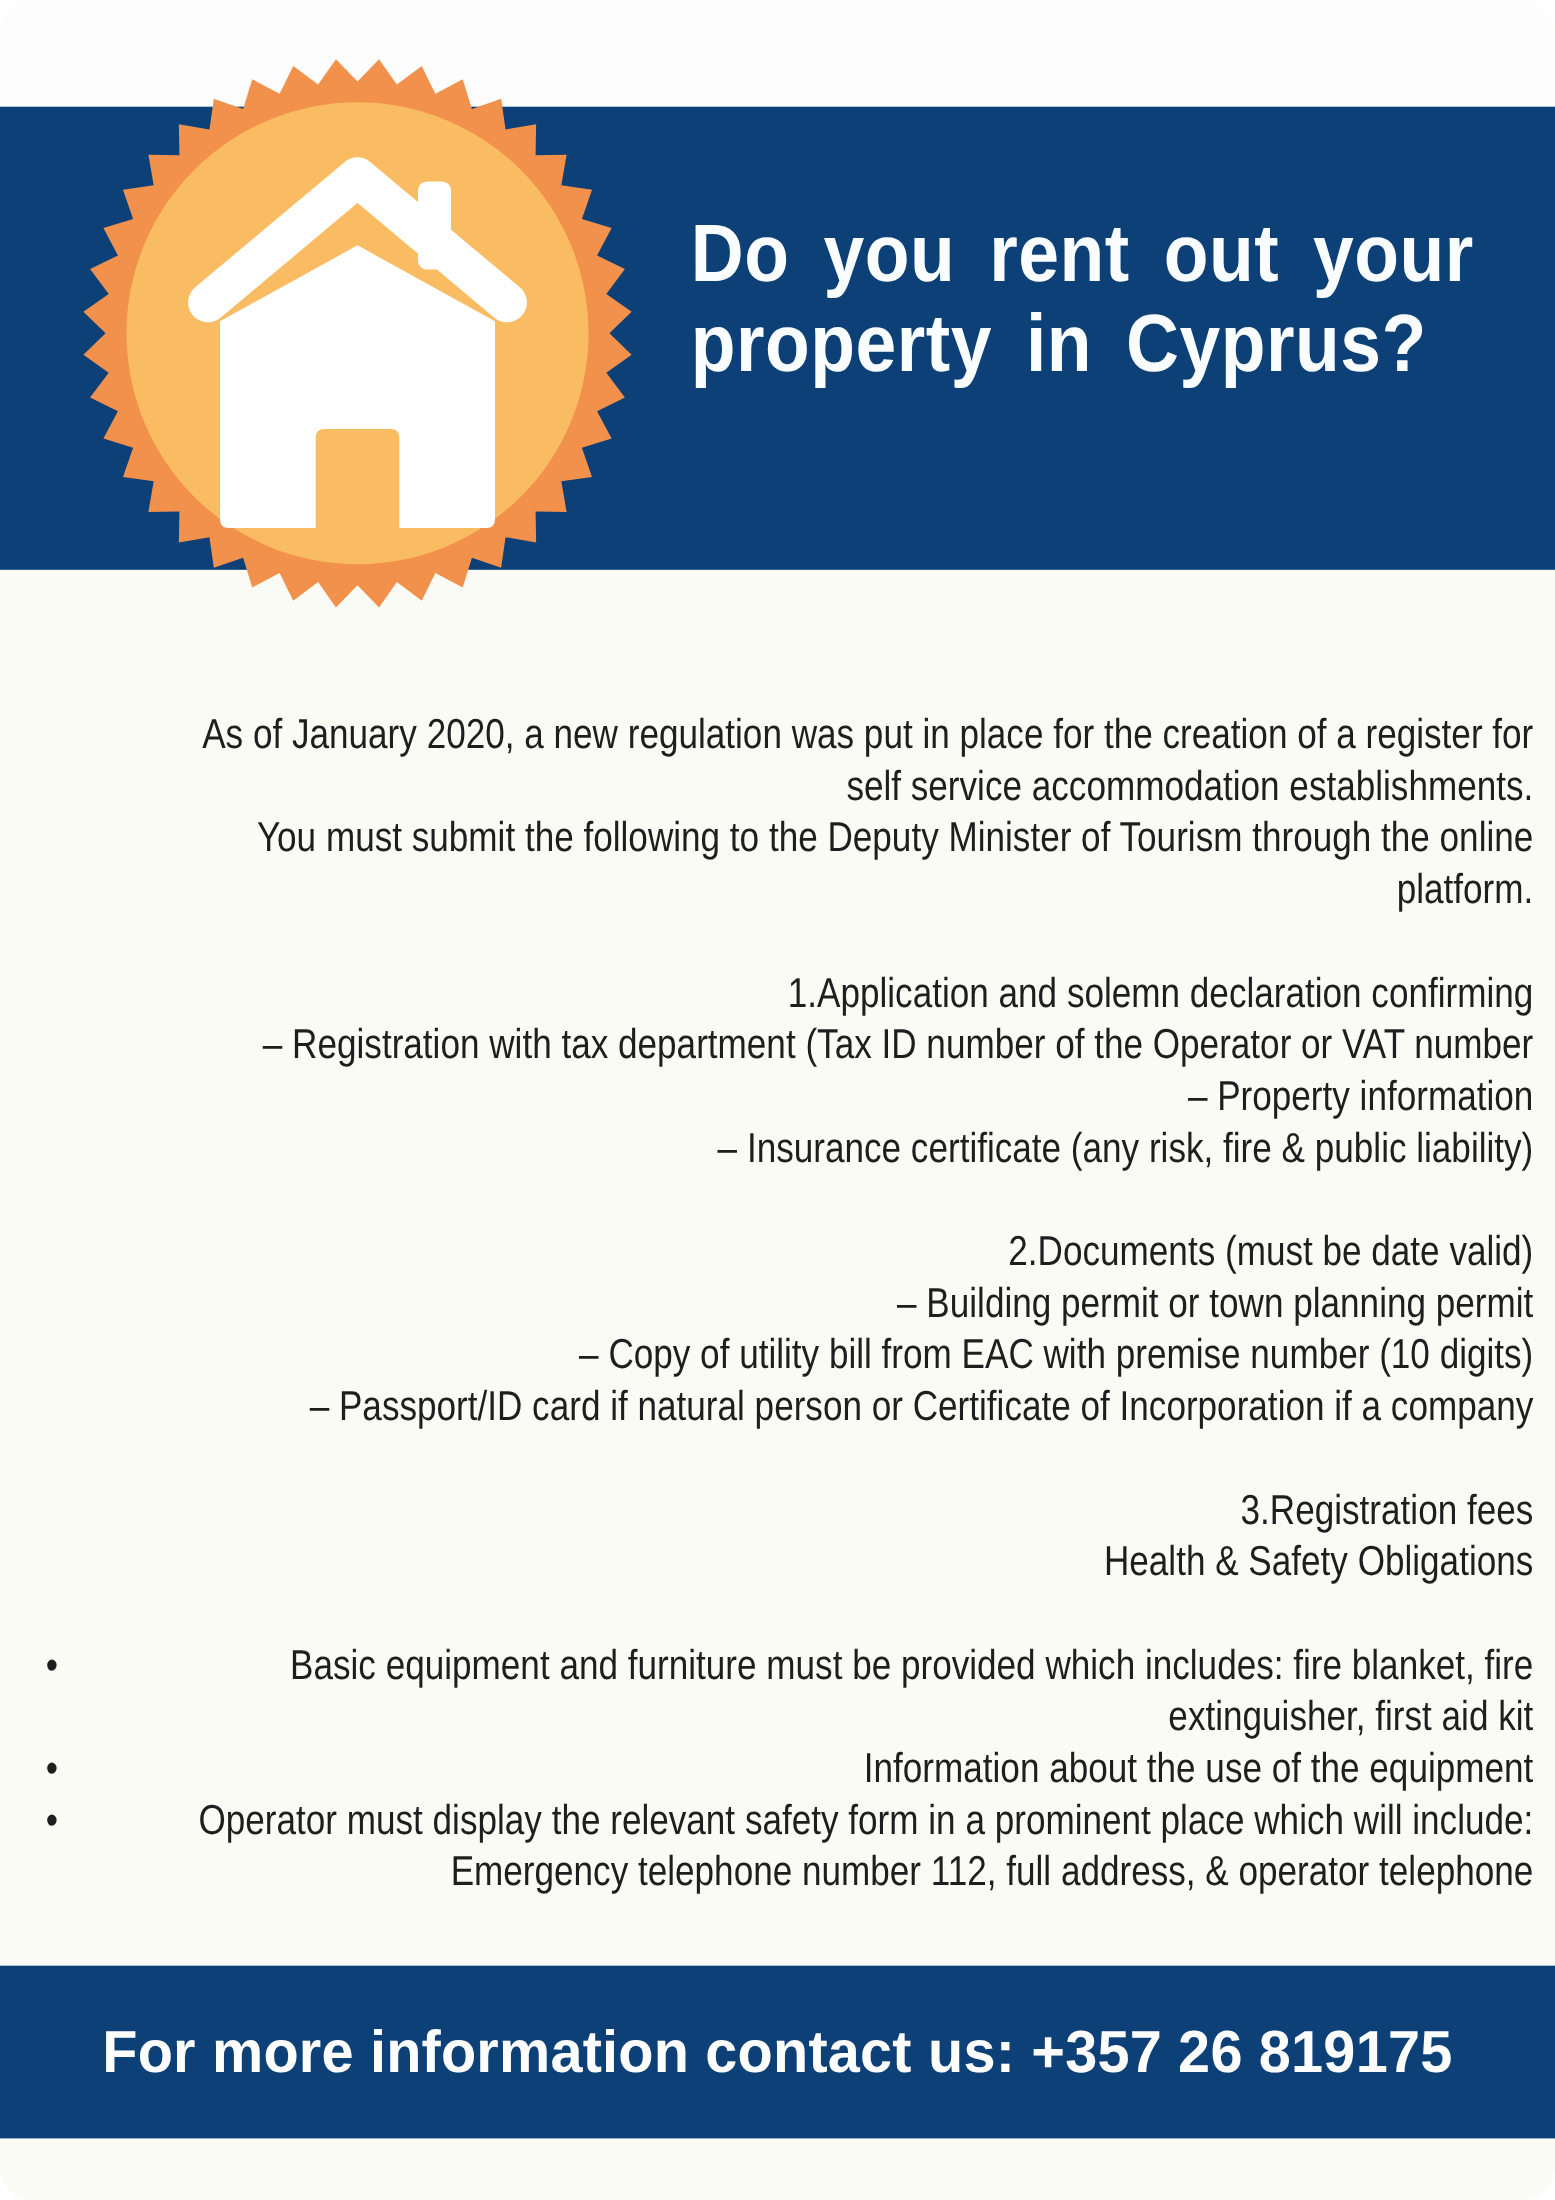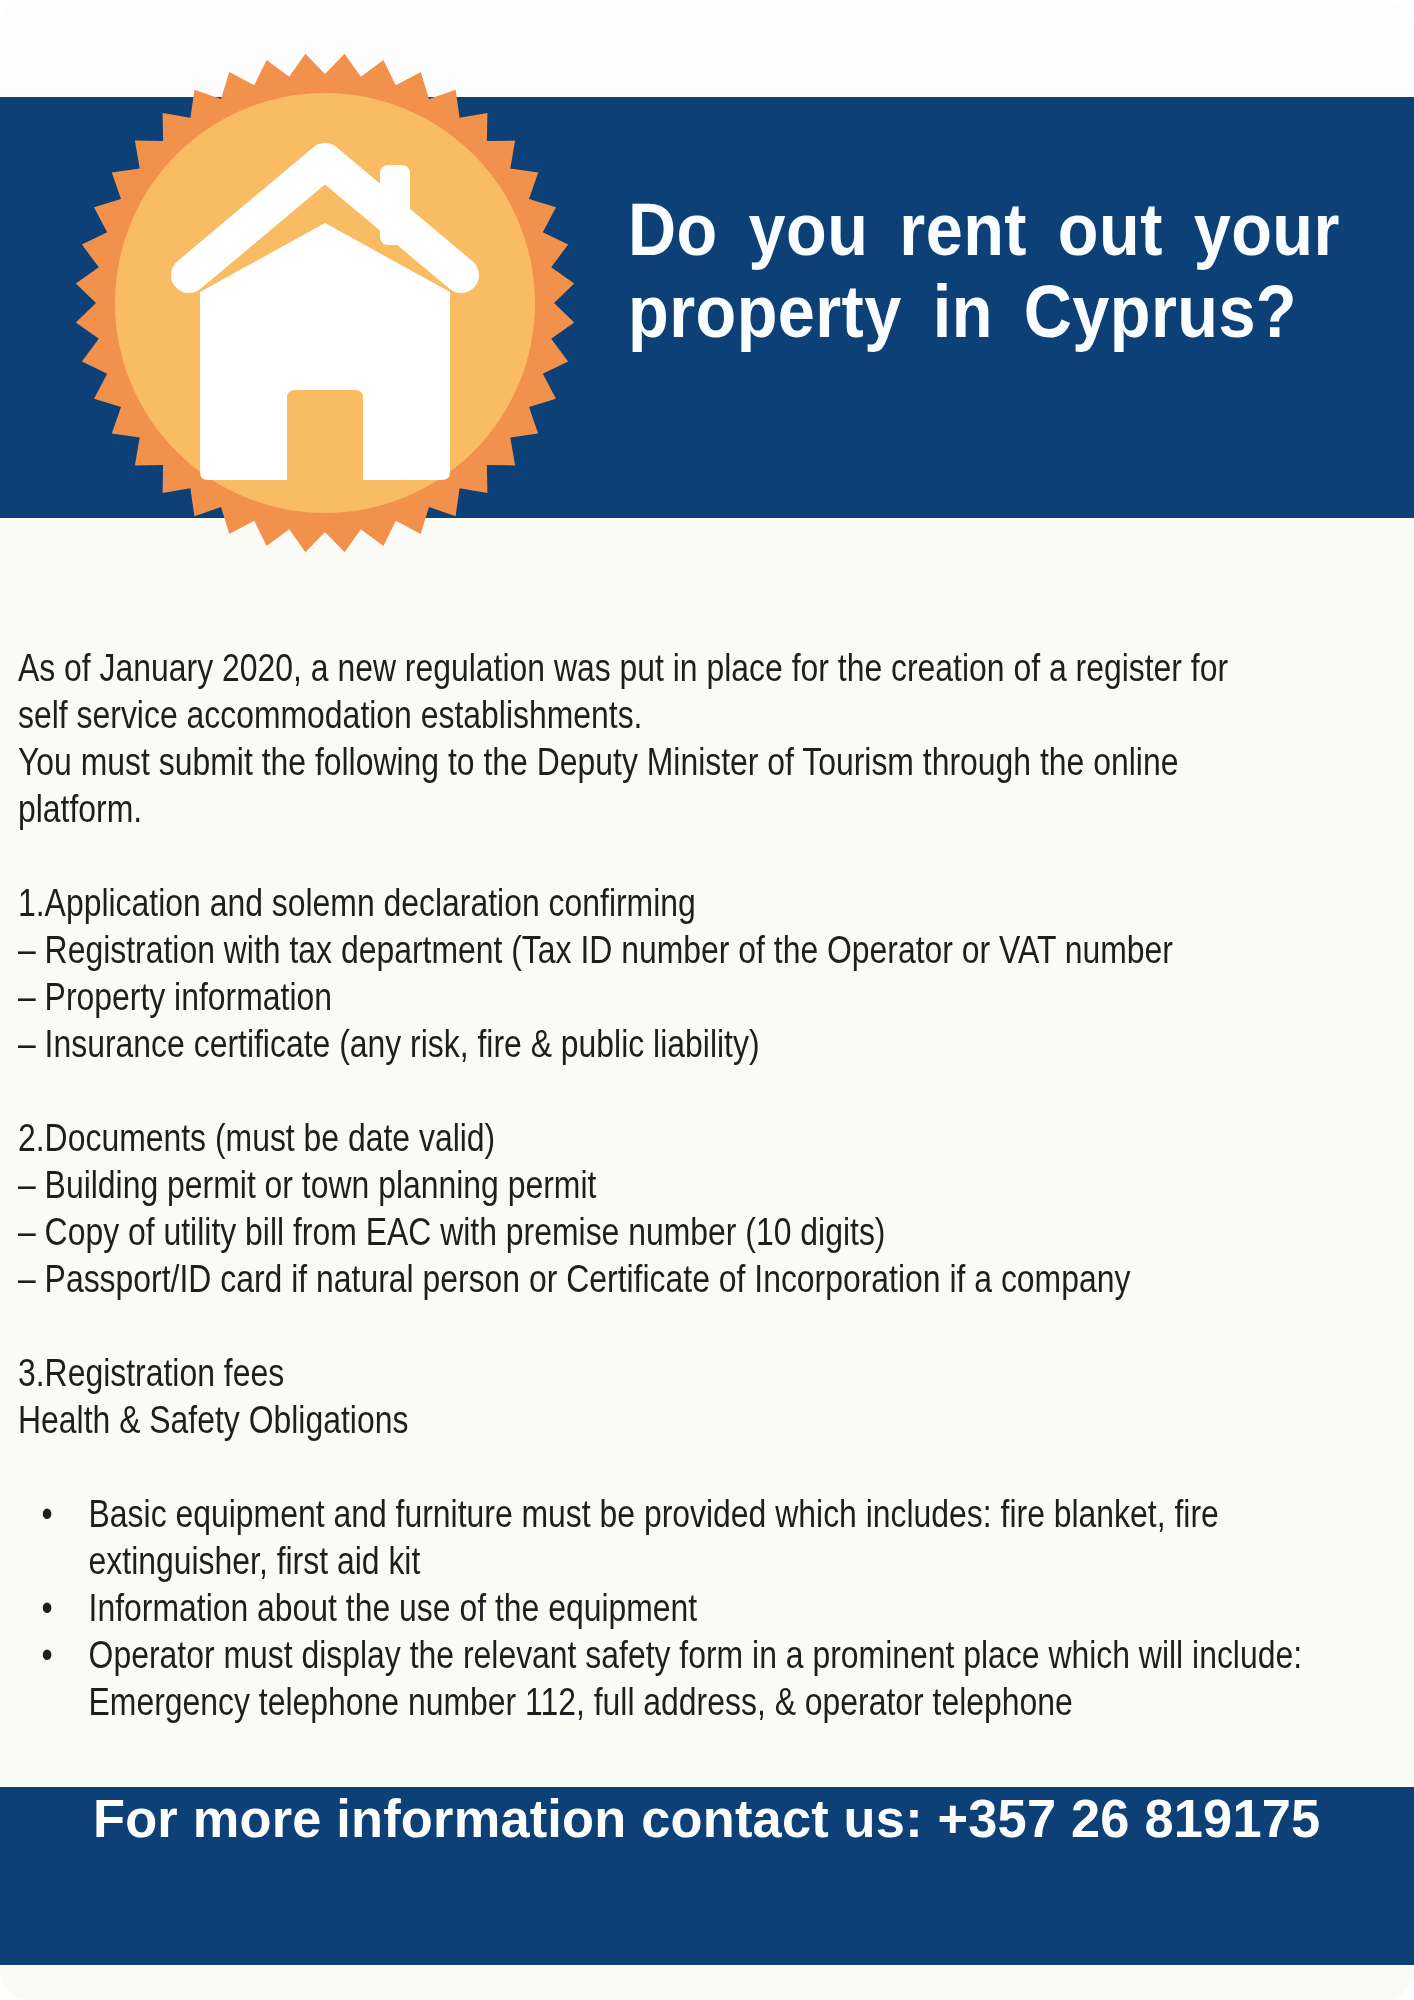--- a/index.html
+++ b/index.html
@@ -28,42 +28,43 @@
     letter-spacing:0.5px;word-spacing:0.18em;
     transform:scaleX(0.9);transform-origin:0 0;
     white-space:nowrap;
   }
   .badge{
     position:absolute;left:75px;top:53px;width:500px;height:500px;
   }
   .body-wrap{
     position:absolute;top:518px;left:0;right:0;
     padding:127px 18px 0 18px;
+    text-align:right;
   }
   .condense{
     width:1638px;
     transform:scaleX(0.84);transform-origin:0 0;
     font-size:38px;line-height:47px;
   }
   .block{margin:0 0 47px 0;padding:0;}
   .line{display:block;}
   ul.bullets{
     list-style:none;margin:47px 0 0 0;padding:0;
   }
   ul.bullets li{
     position:relative;
     padding-left:84px;
     margin:0;
   }
   ul.bullets li .dot{
     position:absolute;left:28px;top:0;
   }
   .banner.footer{
-    top:1787px;height:178px;
-    display:flex;align-items:flex-start;justify-content:center;
+    top:1787px;height:157px;
+    display:flex;align-items:center;justify-content:center;
   }
   .footer-text{
     font-size:54px;font-weight:bold;color:#fdfdfd;
     letter-spacing:0.2px;
     transform:scaleX(0.97);transform-origin:50% 50%;
     white-space:nowrap;
   }
 </style>
 </head>
 <body>

